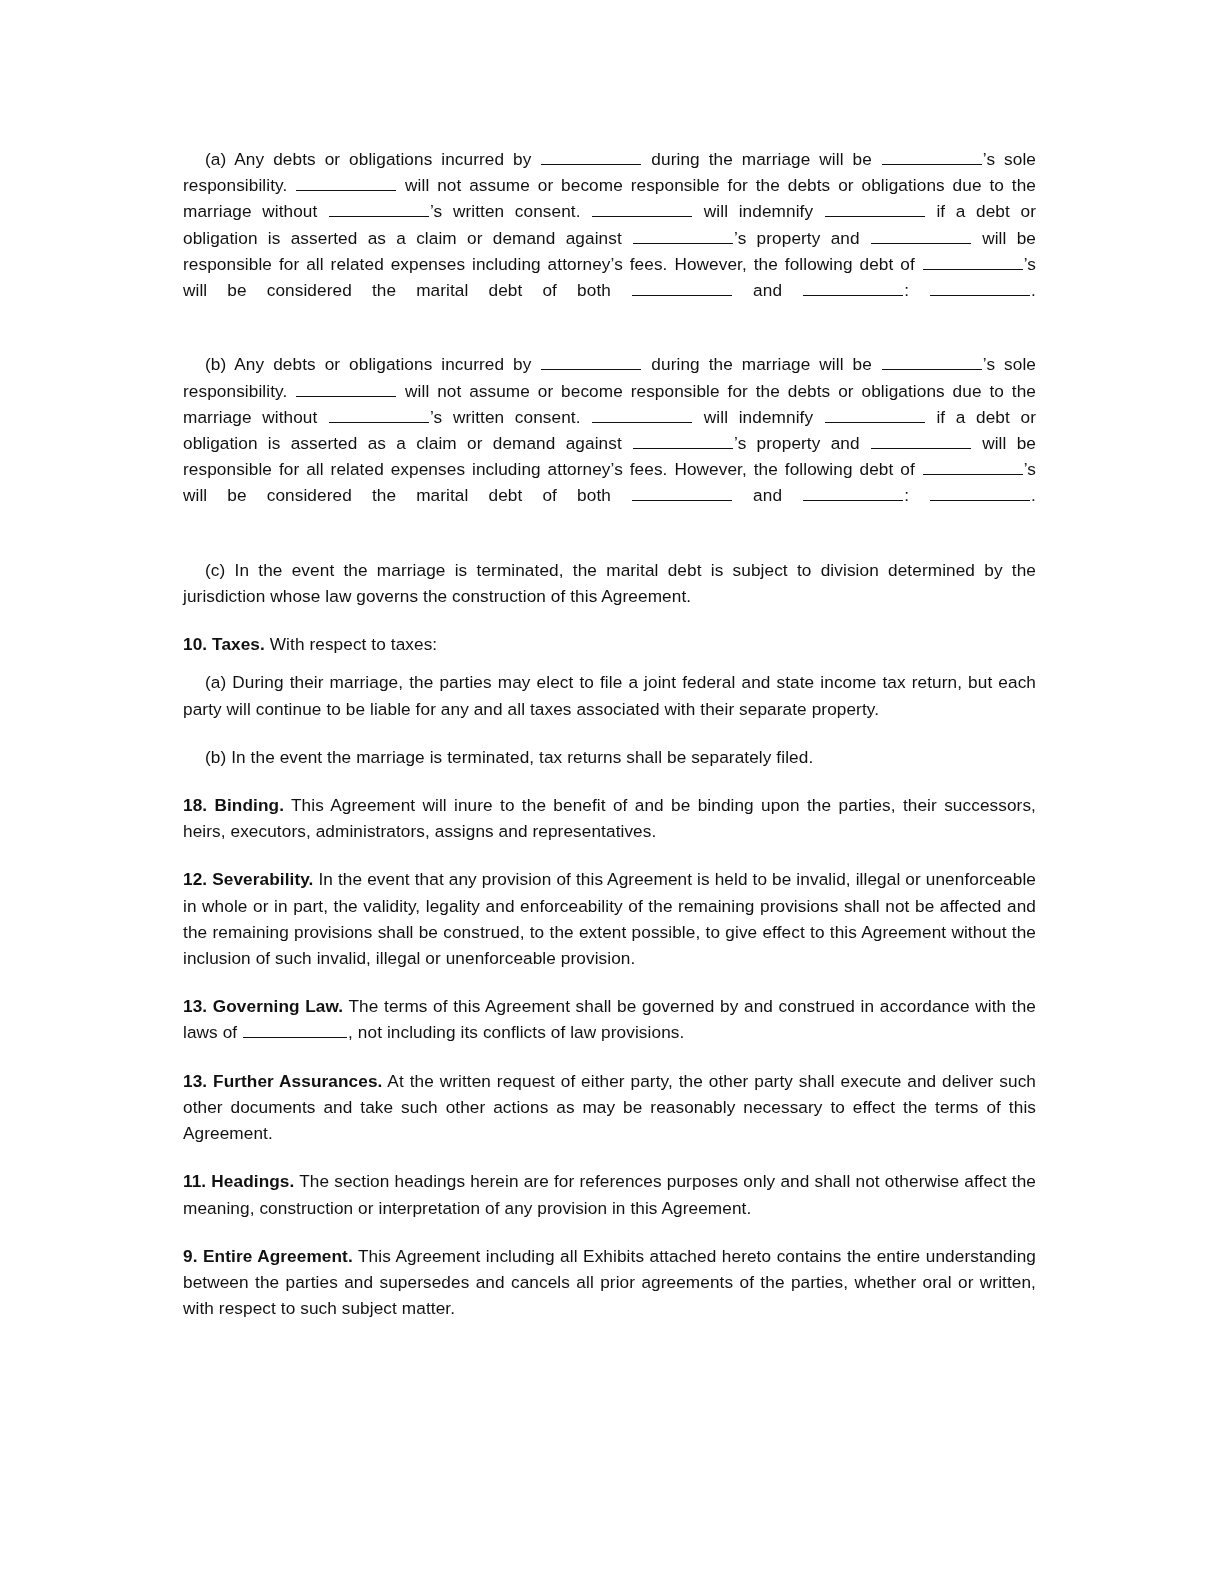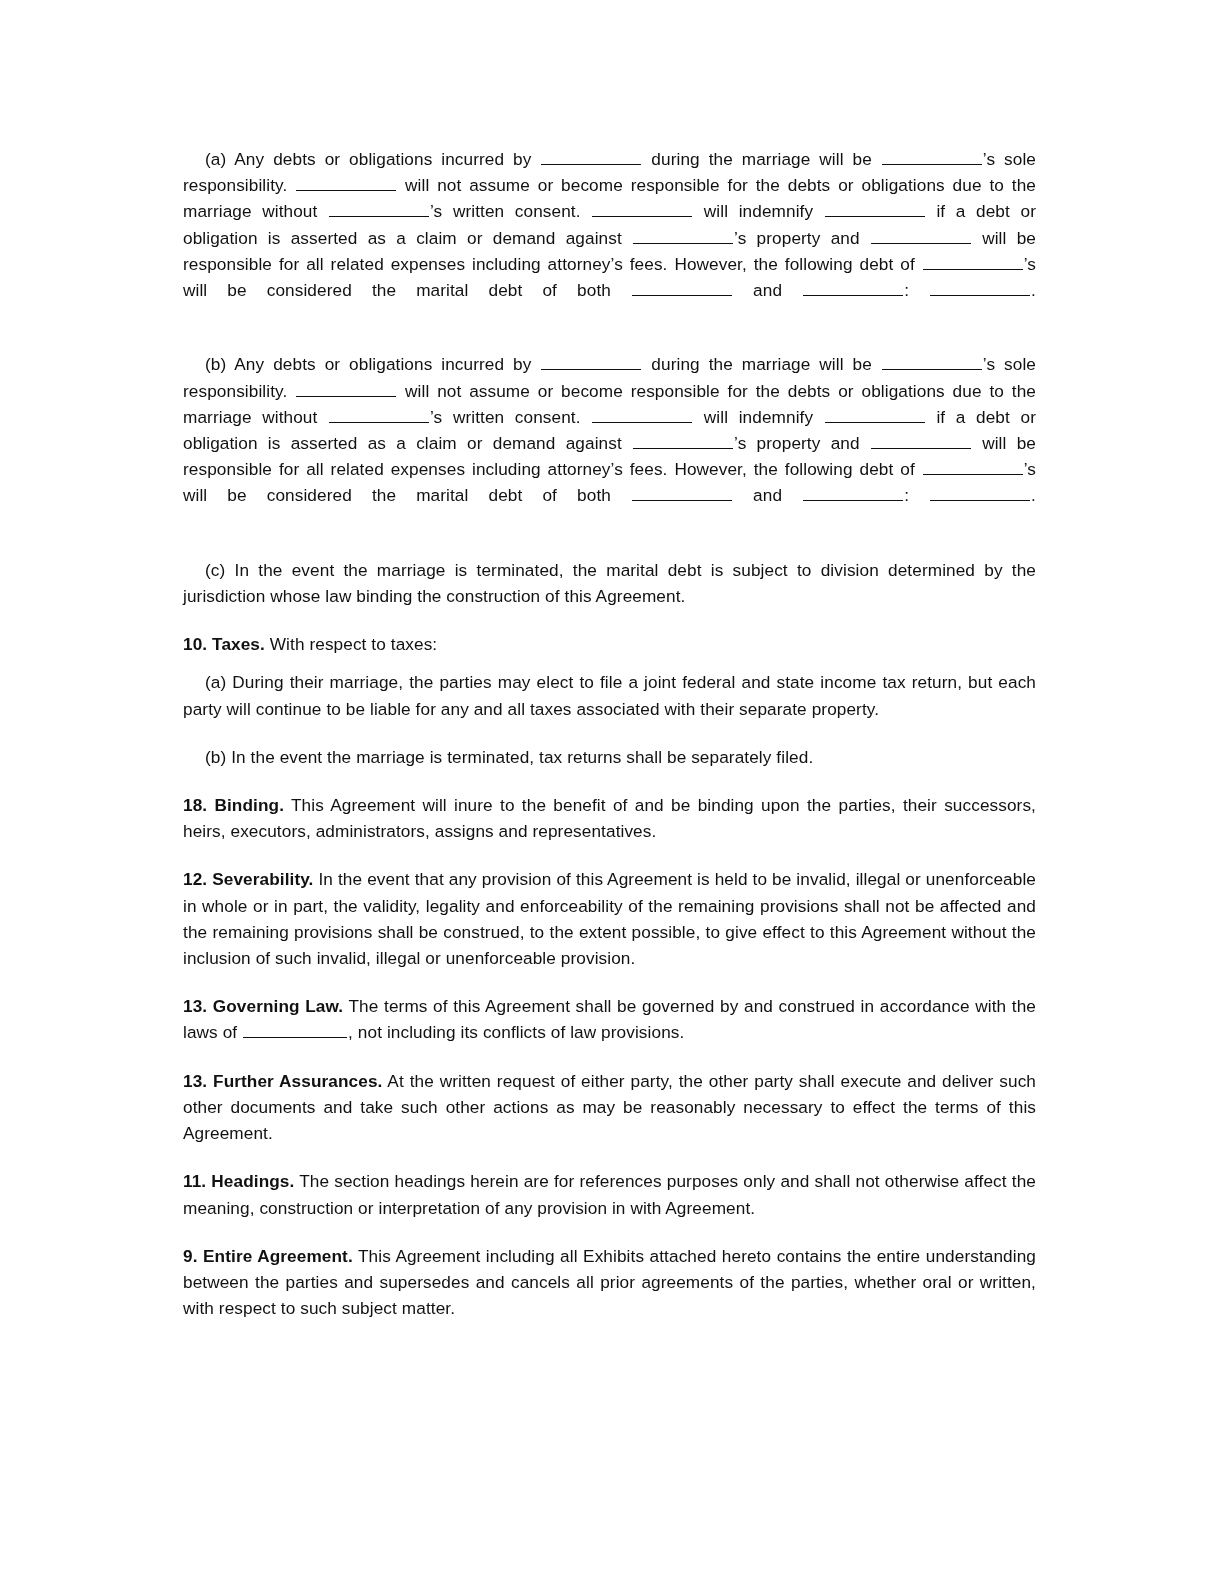--- a/index.html
+++ b/index.html
@@ -76,34 +76,34 @@
 </head>
 <body>
 
 <div class="page">
   <div class="content">
 
     <p class="para indent"><span>(a)</span><span> Any debts or obligations incurred by </span><span class="blank"></span><span> during the marriage will be </span><span class="blank"></span><span>’s sole responsibility. </span><span class="blank"></span><span> will not assume or become responsible for the debts or obligations due to the marriage without </span><span class="blank"></span><span>’s written consent. </span><span class="blank"></span><span> will indemnify </span><span class="blank"></span><span> if a debt or obligation is asserted as a claim or demand against </span><span class="blank"></span><span>’s property and </span><span class="blank"></span><span> will be responsible for all related expenses including attorney’s fees. However, the following debt of </span><span class="blank"></span><span>’s will be considered the marital debt of both </span><span class="blank"></span><span> and </span><span class="blank"></span><span>: </span><span class="blank"></span><span>.</span></p>
 
     <p class="para indent"><span>(b)</span><span> Any debts or obligations incurred by </span><span class="blank"></span><span> during the marriage will be </span><span class="blank"></span><span>’s sole responsibility. </span><span class="blank"></span><span> will not assume or become responsible for the debts or obligations due to the marriage without </span><span class="blank"></span><span>’s written consent. </span><span class="blank"></span><span> will indemnify </span><span class="blank"></span><span> if a debt or obligation is asserted as a claim or demand against </span><span class="blank"></span><span>’s property and </span><span class="blank"></span><span> will be responsible for all related expenses including attorney’s fees. However, the following debt of </span><span class="blank"></span><span>’s will be considered the marital debt of both </span><span class="blank"></span><span> and </span><span class="blank"></span><span>: </span><span class="blank"></span><span>.</span></p>
 
-    <p class="para indent nolast"><span>(c)</span><span> In the event the marriage is terminated, the marital debt is subject to division determined by the jurisdiction whose law binding the construction of this Agreement.</span></p>
+    <p class="para indent nolast"><span>(c)</span><span> In the event the marriage is terminated, the marital debt is subject to division determined by the jurisdiction whose law governs the construction of this Agreement.</span></p>
 
     <p class="para tight nolast"><span class="sec-num">10. Taxes.</span><span> With respect to taxes:</span></p>
 
     <p class="para subitem nolast"><span>(a)</span><span> During their marriage, the parties may elect to file a joint federal and state income tax return, but each party will continue to be liable for any and all taxes associated with their separate property.</span></p>
 
     <p class="para subitem nolast"><span>(b)</span><span> In the event the marriage is terminated, tax returns shall be separately filed.</span></p>
 
     <p class="para nolast"><span class="sec-num">18. Binding.</span><span> This Agreement will inure to the benefit of and be binding upon the parties, their successors, heirs, executors, administrators, assigns and representatives.</span></p>
 
     <p class="para nolast"><span class="sec-num">12. Severability.</span><span> In the event that any provision of this Agreement is held to be invalid, illegal or unenforceable in whole or in part, the validity, legality and enforceability of the remaining provisions shall not be affected and the remaining provisions shall be construed, to the extent possible, to give effect to this Agreement without the inclusion of such invalid, illegal or unenforceable provision.</span></p>
 
     <p class="para nolast"><span class="sec-num">13. Governing Law.</span><span> The terms of this Agreement shall be governed by and construed in accordance with the laws of </span><span class="blank w-law"></span><span>, not including its conflicts of law provisions.</span></p>
 
     <p class="para nolast"><span class="sec-num">13. Further Assurances.</span><span> At the written request of either party, the other party shall execute and deliver such other documents and take such other actions as may be reasonably necessary to effect the terms of this Agreement.</span></p>
 
-    <p class="para nolast"><span class="sec-num">11. Headings.</span><span> The section headings herein are for references purposes only and shall not otherwise affect the meaning, construction or interpretation of any provision in with Agreement.</span></p>
+    <p class="para nolast"><span class="sec-num">11. Headings.</span><span> The section headings herein are for references purposes only and shall not otherwise affect the meaning, construction or interpretation of any provision in this Agreement.</span></p>
 
     <p class="para nolast"><span class="sec-num">9. Entire Agreement.</span><span> This Agreement including all Exhibits attached hereto contains the entire understanding between the parties and supersedes and cancels all prior agreements of the parties, whether oral or written, with respect to such subject matter.</span></p>
 
   </div>
 </div>
 
 </body></html>

